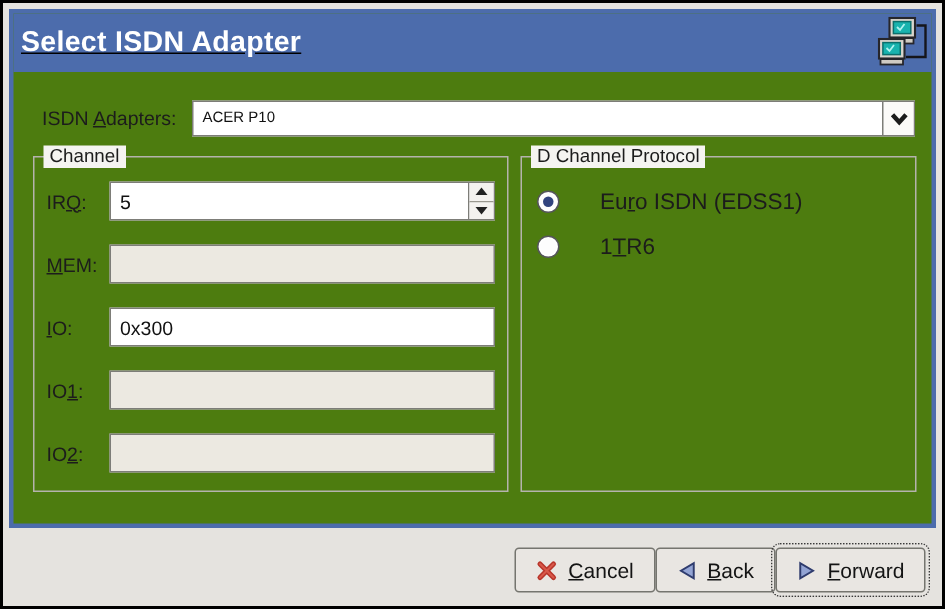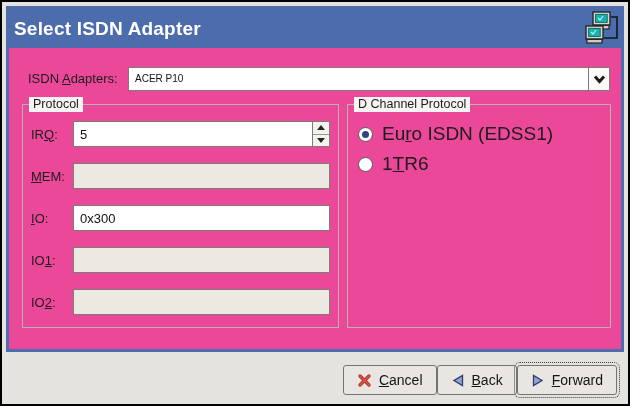--- a/index.html
+++ b/index.html
@@ -1,21 +1,21 @@
 <!DOCTYPE html>
 <html><head>
 <meta charset="utf-8">
 <style>
   html,body{margin:0;padding:0;width:630px;height:406px;overflow:hidden;
     font-family:"Liberation Sans","DejaVu Sans",sans-serif;}
   *{box-sizing:border-box;}
   .dialog{position:absolute;inset:0;border:2px solid #000;background:#e5e3df;}
   
   .panel{position:absolute;left:4px;top:4px;right:4px;bottom:52px;
-    border:3px solid #4c6cac;background:#ec4899;}
+    border:3px solid #4c6cac;background:#4d7c0f;text-decoration:underline;}
   .titlebar{height:39px;background:#4c6cac;display:flex;align-items:center;
     padding-left:5px;position:relative;}
   .titlebar h1{margin:0;font-size:19px;font-weight:bold;color:#ffffff;letter-spacing:.2px;}
   .title-icon{position:absolute;right:0px;top:1px;}
   
   .lbl{font-size:13px;color:#1c1c1c;}
   .mn{text-decoration:underline;text-underline-offset:1px;}
   .adapter-label{position:absolute;left:19px;top:58px;height:24px;line-height:24px;}
   .combo{position:absolute;left:119px;top:58px;width:482px;height:24px;
     background:#fff;border:1px solid #7d7d78;display:flex;align-items:stretch;cursor:default;}
@@ -46,21 +46,21 @@
   .tri-down{width:0;height:0;border-left:4px solid transparent;border-right:4px solid transparent;
     border-top:5px solid #222;}
   
   .radio-rows{padding:16px 8px 0 10px;}
   .rrow{display:flex;align-items:center;height:26px;margin-bottom:4px;cursor:default;}
   .radio{width:15px;height:15px;border-radius:50%;border:1px solid #55555a;background:#fdfdfd;
     display:flex;align-items:center;justify-content:center;flex:none;
     box-shadow:inset 0 0 0 1px #fff;}
   .radio .dot{width:7px;height:7px;border-radius:50%;background:#31437e;display:none;}
   .rrow.selected .radio .dot{display:block;}
-  .rrow .lbl{margin-left:9px;font-size:19px;}
+  .rrow .lbl{margin-left:27px;font-size:15px;}
   
   .footer{position:absolute;left:2px;right:2px;bottom:2px;height:50px;
     display:flex;align-items:center;justify-content:flex-end;
     padding:6px 9px 0 0;background:#e5e3df;}
   .btn{height:30px;background:#e9e6e2;border:1px solid #75756f;border-radius:3px;
     display:flex;align-items:center;justify-content:center;gap:7px;padding:0 13px;
     font-size:14px;color:#141414;cursor:default;}
   .btn.focused{outline:1px dotted #3a3a3a;outline-offset:2px;}
   .btn-icon{display:flex;align-items:center;}
 </style>
@@ -97,21 +97,21 @@
     <div class="combo">
       <span class="combo-text">ACER P10</span>
       <span class="combo-btn">
         <svg width="13" height="10" viewBox="0 0 13 10">
           <path d="M2 2.5 L6.5 7.5 L11 2.5" fill="none" stroke="#1c1c1c" stroke-width="3"></path>
         </svg>
       </span>
     </div>
 
     <div class="group g-resource">
-      <span class="group-title">Protocol</span>
+      <span class="group-title">Channel</span>
       <div class="rows">
         <div class="frow">
           <span class="lbl"><span>IR</span><span class="mn">Q</span><span>:</span></span>
           <div class="spinwrap">
             <input type="text" value="5" style="">
             <span class="spins">
               <span class="spin-btn up">
                   <span class="tri-up"></span>
                 </span>
               <span class="spin-btn">

